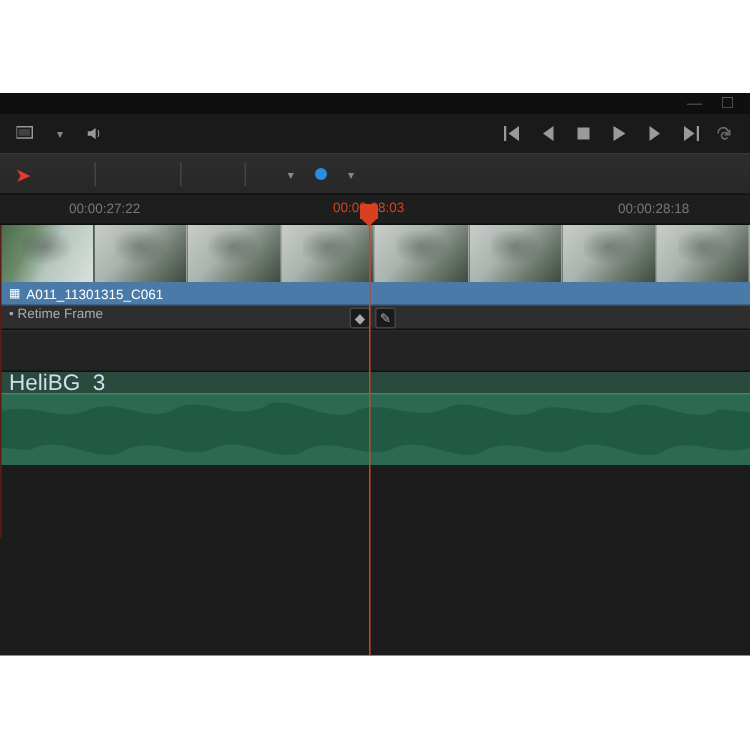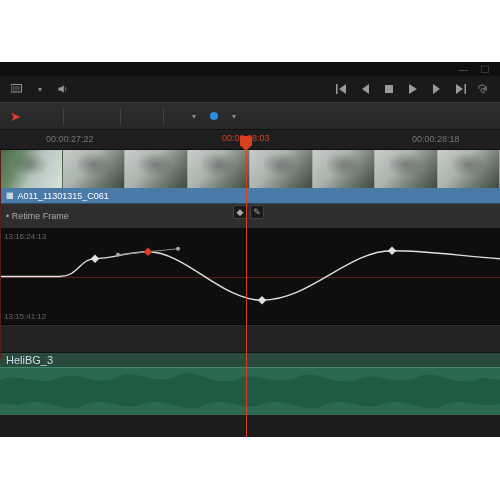--- a/index.html
+++ b/index.html
@@ -111,21 +111,21 @@
     
     .clip-name {
       height: 16px; background: #4a7aa8;
       display:flex; align-items:center; padding:0 6px; gap:4px;
       color:#fff; font-size:9px;
       border-bottom:1px solid #2a4a66;
     }
     
     .retime-bar {
       height: 16px; background: #2e2e2e;
-      display:flex; align-items:center; padding:12px 6px;
+      display:flex; padding:0 6px;
       color:#aaa; font-size:9px;
       border-bottom:1px solid #111;
       position:relative;
     }
     .retime-tools {
       position:absolute; right: 236px; top:1px;
       display:flex; gap:3px;
     }
     .mini-btn {
       width:14px; height:14px; background:#1a1a1a;
@@ -143,21 +143,21 @@
     .tc-left-bot { position:absolute; left:4px; bottom:3px; font-size:8px; color:#6a6a6a;}
     .red-line { position:absolute; left:0; right:0; top:48px; height:1px; background:#5a1e16;}
     .curve svg { position:absolute; inset:0; width:100%; height:100%; overflow:visible;}
     .kf { fill:#e0e0e0; }
     .kf-sel { fill:#d8401f; }
     .bezier { stroke:#e0e0e0; stroke-width:1.4; fill:none; }
     .handle-line { stroke:#888; stroke-width:1; }
     
     .gap { height: 28px; background:#232323; border-top:1px solid #2a2a2a; border-bottom:1px solid #111;}
     .audio-label {
-      height:14px; background:#2b4a3e; color:#cde; font-size:11px;
+      height:14px; background:#2b4a3e; color:#cde; font-size:15px;
       display:flex; align-items:center; padding:0 6px;
     }
     .audio {
       height: 48px; background:#2b6a50;
       border-top:1px solid #3f8a68;
       position:relative; overflow:hidden;
     }
     .audio .wave {
       position:absolute; inset:0;
     }
@@ -328,35 +328,20 @@
   </div>
 
   <div class="retime-bar">
     <span>• Retime Frame</span>
     <div class="retime-tools">
       <span class="mini-btn">◆</span>
       <span class="mini-btn">✎</span>
     </div>
   </div>
 
-  <div class="curve">
-    <span class="tc-left-top">13:16:24:13</span>
-    <span class="tc-left-bot">13:15:41:12</span>
-    <div class="red-line"></div>
-    <svg viewBox="0 0 500 96" preserveAspectRatio="none">
-      <path class="bezier" d="M 0 48 L 60 48 C 78 48, 80 30, 95 30 C 112 30, 128 23, 148 23 C 185 23, 222 72, 262 72 C 310 72, 348 22, 392 22 C 430 22, 465 28, 500 30"></path>
-      <line class="handle-line" x1="118" y1="26" x2="178" y2="20"></line>
-      <circle cx="118" cy="26" r="2" fill="#aaa"></circle>
-      <circle cx="178" cy="20" r="2" fill="#aaa"></circle>
-      <rect x="92" y="27" width="6" height="6" class="kf" transform="rotate(45 95 30)"></rect>
-      <rect x="145" y="20" width="6" height="6" class="kf-sel" transform="rotate(45 148 23)"></rect>
-      <rect x="259" y="69" width="6" height="6" class="kf" transform="rotate(45 262 72)"></rect>
-      <rect x="389" y="19" width="6" height="6" class="kf" transform="rotate(45 392 22)"></rect>
-    </svg>
-  </div>
 
   <div class="gap"></div>
 
   <div class="audio-label">
     <span>HeliBG_3</span>
   </div>
 
   <div class="audio">
     <div class="wave">
       <svg viewBox="0 0 500 48" preserveAspectRatio="none">

